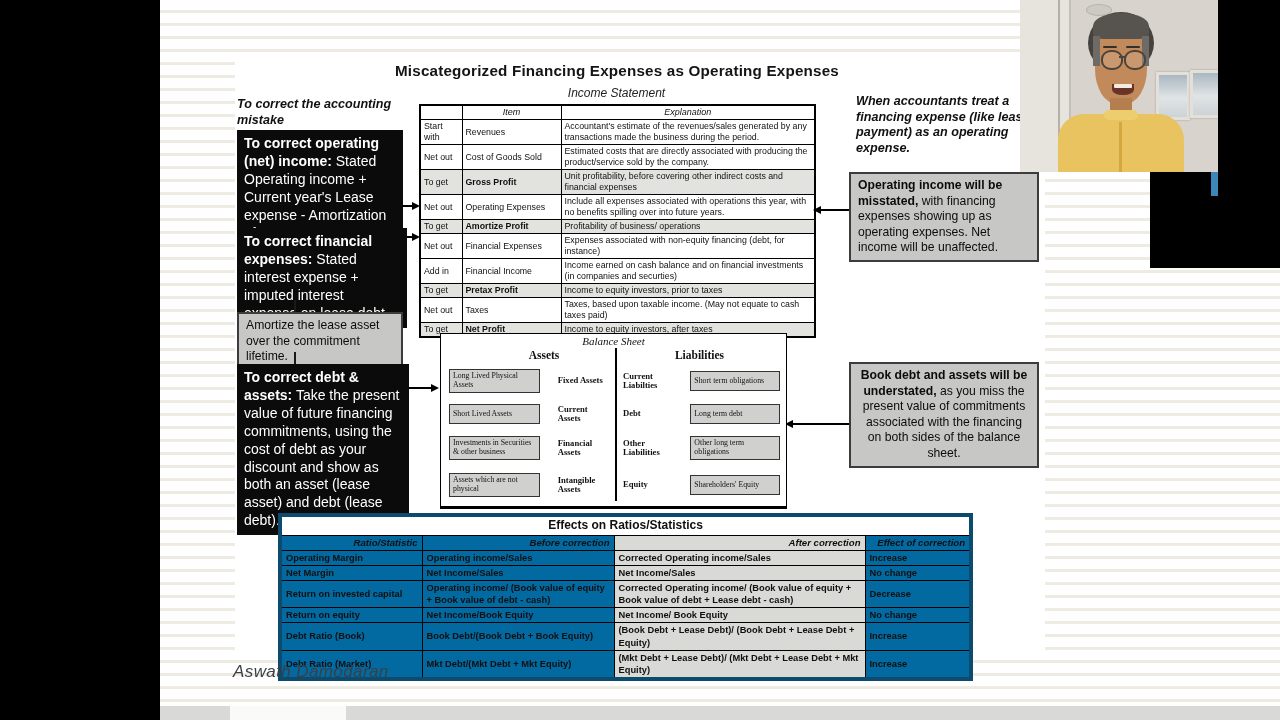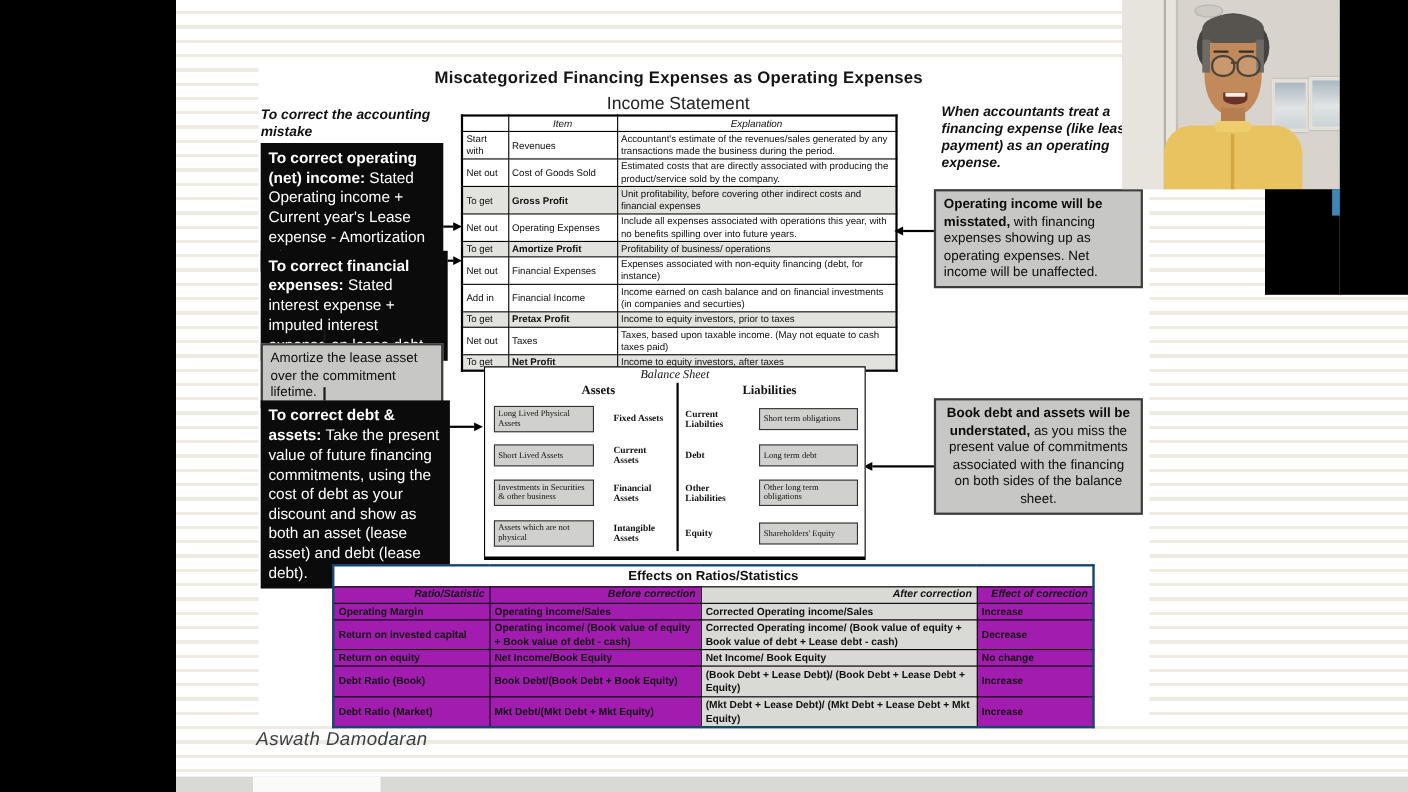--- a/index.html
+++ b/index.html
@@ -7,36 +7,36 @@
         font-family:"Liberation Sans",sans-serif;}
   
   #paper{position:absolute;left:160px;top:0;width:1120px;height:720px;
          background:repeating-linear-gradient(to bottom,#ffffff 0 10px,#eeebe3 10px 13px);}
   #slide-mask{position:absolute;left:235px;top:56px;width:810px;height:600px;background:#fff;}
   #bottom-band{position:absolute;left:160px;top:706px;width:1120px;height:14px;background:#d9d9d6;}
   #bottom-band-gap{position:absolute;left:230px;top:706px;width:116px;height:14px;background:#fafaf8;}
 
   .t{position:absolute;color:#141414;}
   #slide-title{left:337px;top:62px;width:560px;text-align:center;font-size:15.2px;font-weight:bold;letter-spacing:.2px;}
-  #is-subtitle{left:419px;top:86px;width:395px;text-align:center;font-size:16px;color:#222;}
+  #is-subtitle{left:419px;top:86px;width:395px;text-align:center;font-size:12px;font-style:italic;color:#222;}
   #footer-credit{left:233px;top:662px;font-size:17px;font-style:italic;color:#3b4045;letter-spacing:.4px;}
 
   
   #is-table{position:absolute;left:419px;top:104px;width:395px;border-collapse:collapse;
             background:#fff;border:2px solid #000;table-layout:fixed;
             font-size:8.8px;line-height:1.25;color:#101010;}
   #is-table td{border:1px solid #000;padding:1px 3px;vertical-align:middle;overflow:hidden;}
   #is-table thead td{text-align:center;font-style:italic;font-size:9px;}
   #is-table tr.shaded td{background:var(--table-shade,#e2e2df);}
   #is-table .c-item.b{font-weight:bold;}
 
   
   #fx-table{position:absolute;left:278px;top:513px;width:691px;border-collapse:collapse;
-            background:#a21caf;border:2px solid #0c4a6e;table-layout:fixed;
-            font-size:9.3px;line-height:1.3;font-weight:bold;color:#101010;margin-left:24px;}
+            background:#0369a1;border:4px solid #0c4a6e;table-layout:fixed;
+            font-size:9.3px;line-height:1.3;font-weight:bold;color:#101010;}
   #fx-table td{border:1px solid #000;padding:1px 4px;vertical-align:middle;}
   #fx-table td:nth-child(3){background:var(--after-shade,#d9d9d6);}
   #fx-table .fx-title{ text-align:center;font-size:12px;padding:1px;background:#fff;}
   #fx-table .fx-head td{text-align:right;font-style:italic;font-size:9.6px;}
 
   
   .blackbox{position:absolute;background:var(--callout-black,#0b0b0b);color:#fff;
             font-size:14px;line-height:1.28;padding:5px 7px;}
   .graybox{position:absolute;background:var(--callout-gray,#c7c7c5);color:#0c0c0c;
            border:2px solid #3c3c3c;font-size:12.2px;line-height:1.28;padding:4px 7px;}
@@ -284,20 +284,26 @@
           <td>Effect of correction</td>
         </tr>
 
     <tr>
       <td>Operating Margin</td>
       <td>Operating income/Sales</td>
       <td>Corrected Operating income/Sales</td>
       <td>Increase</td>
     </tr>
 
+    <tr>
+      <td>Net Margin</td>
+      <td>Net Income/Sales</td>
+      <td>Net Income/Sales</td>
+      <td>No change</td>
+    </tr>
 
     <tr>
       <td>Return on invested capital</td>
       <td>Operating income/ (Book value of equity + Book value of debt - cash)</td>
       <td>Corrected Operating income/ (Book value of equity + Book value of debt + Lease debt - cash)</td>
       <td>Decrease</td>
     </tr>
 
     <tr>
       <td>Return on equity</td>

